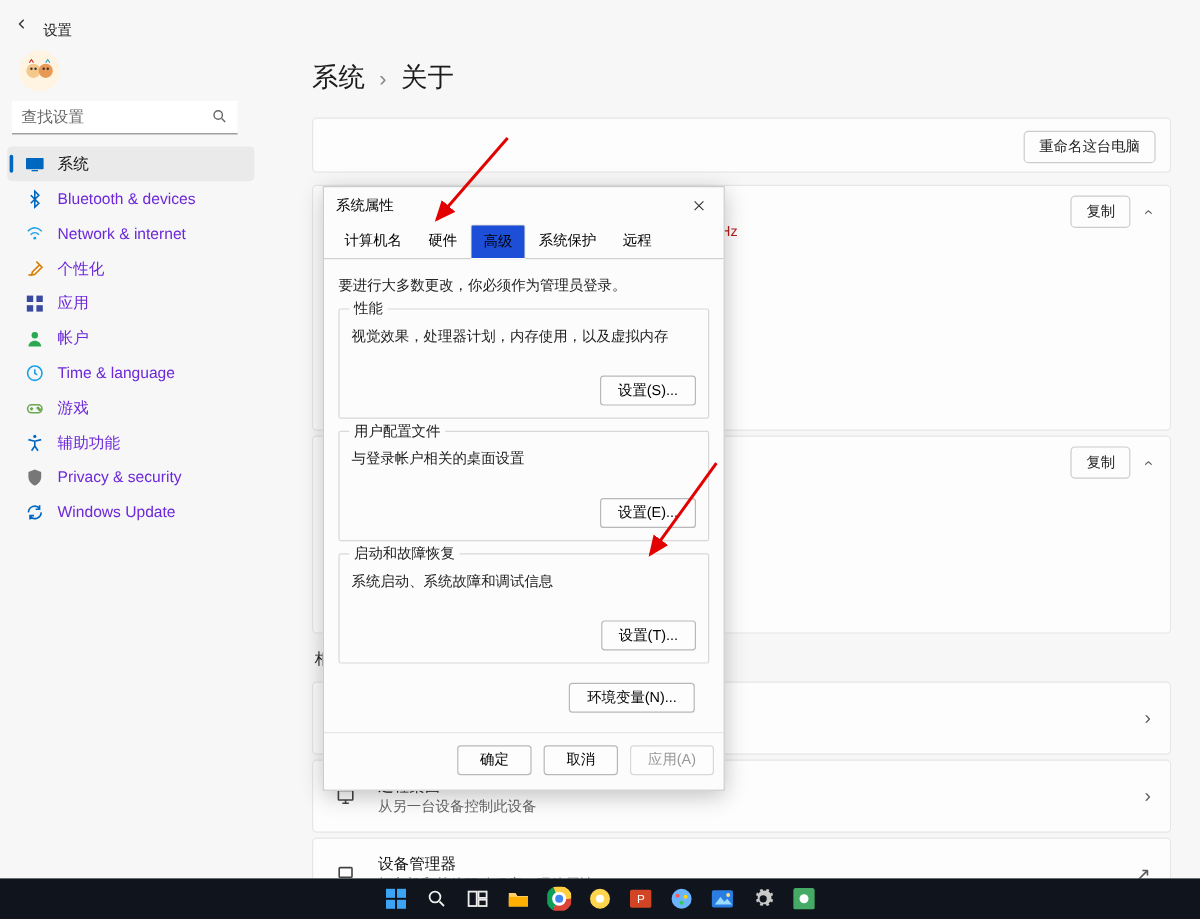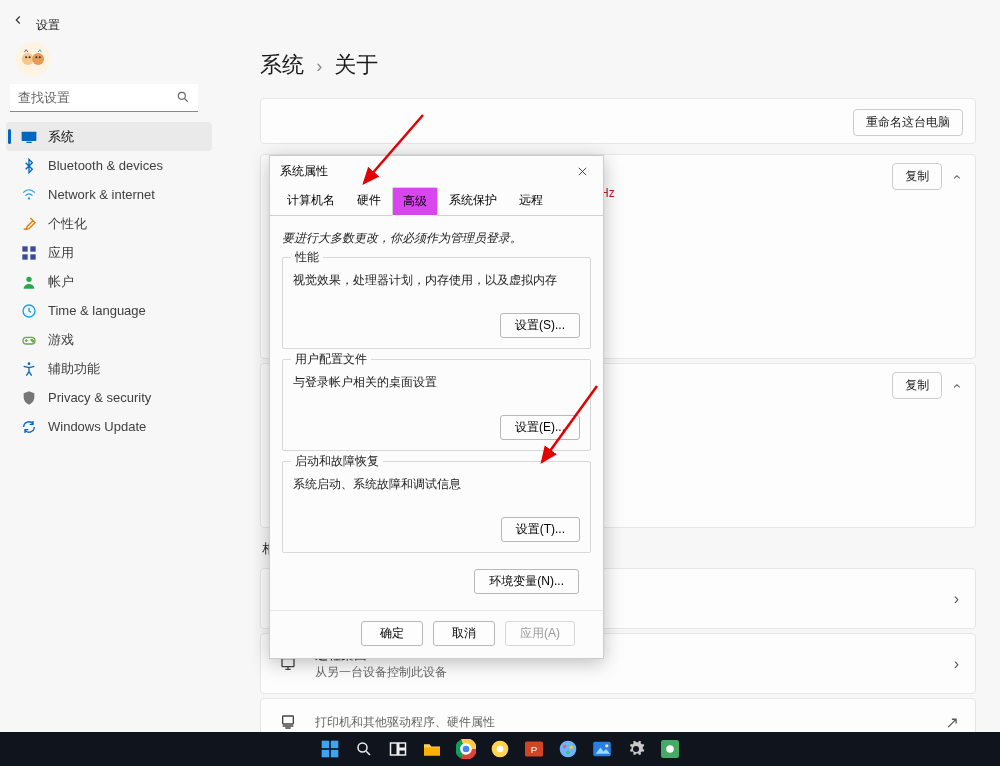--- a/index.html
+++ b/index.html
@@ -9,21 +9,21 @@
   .back-icon { width: 28px; height: 28px; display: flex; align-items: center; justify-content: center; cursor: pointer; color: #333; }
   .titlebar .title { font-size: 12px; color: #222; margin-left: 4px; }
   .sidebar { position: absolute; left: 0; top: 34px; width: 218px; }
   .avatar { width: 34px; height: 34px; border-radius: 50%; margin: 8px 0 8px 16px; overflow: hidden; background: #fff3dc; display:flex; align-items:center; justify-content:center; }
   .avatar svg { width: 100%; height: 100%; }
   .search { margin: 6px 10px; position: relative; }
   .search input { width: 188px; height: 28px; border: none; border-bottom: 1px solid #888; background: #fff; font-size: 13px; padding: 0 28px 0 8px; color: #333; }
   .search input::placeholder { color: #666; }
   .search .icon { position: absolute; right: 18px; top: 6px; color: #666; }
   .nav { margin-top: 10px; }
-  .nav-item { display: flex; align-items: center; height: 29px; padding-left: 14px; font-size: 13px; color: #404040; cursor: pointer; border-radius: 4px; margin: 0 6px; position: relative; }
+  .nav-item { display: flex; align-items: center; height: 29px; padding-left: 14px; font-size: 13px; color: #6d28d9; cursor: pointer; border-radius: 4px; margin: 0 6px; position: relative; }
   .nav-item.selected { background: #eaeaea; color: #111; }
   .nav-item.selected::before { content:''; position:absolute; left:2px; top:7px; width:3px; height:15px; background:#0067c0; border-radius:2px; }
   .nav-ico { width: 18px; height: 18px; display:flex; align-items:center; justify-content:center; margin-right: 10px; }
   .main { position: absolute; left: 260px; top: 50px; right: 24px; bottom: 0; overflow: hidden; }
   .breadcrumb { font-size: 22px; color: #1a1a1a; margin-bottom: 18px; }
   .breadcrumb .sep { color: #888; margin: 0 6px; font-size: 18px; }
   .panel { background: #fdfdfd; border: 1px solid #e6e6e6; border-radius: 4px; padding: 10px 12px; margin-bottom: 10px; display:flex; align-items:flex-start; }
   .rename-row { justify-content:flex-end; height:46px; }
   .btn-pill { border: 1px solid #ccc; background: #fdfdfd; border-radius: 4px; padding: 4px 12px; font-size: 12px; color: #222; cursor: pointer; }
   .card { background: #fdfdfd; border: 1px solid #e6e6e6; border-radius: 4px; margin-bottom: 4px; }
@@ -37,30 +37,30 @@
   .related-item .ri-text .t2 { font-size: 12px; color: #666; }
   .related-item .chev { color:#5a5a5a; font-size: 16px; }
   .snippet { position:absolute; left:600px; top:186px; font-size:12px; color:#b91c1c; }
 
   
   .dialog { position: absolute; left: 269px; top: 155px; width: 335px; background: #fcfcfc; border: 1px solid #ccc; box-shadow: 0 4px 18px rgba(0,0,0,.25); }
   .dialog-title { display:flex; align-items:center; justify-content:space-between; padding: 6px 10px; font-size: 12px; }
   .dialog-title .x { cursor:pointer; width:22px; height:18px; display:flex; align-items:center; justify-content:center; }
   .dialog-tabs { display:flex; align-items:flex-end; border-bottom: 1px solid #d0d0d0; padding: 0 6px; font-size: 12px; }
   .dialog-tab { padding: 5px 10px; border: 1px solid transparent; cursor:pointer; border-top-left-radius: 2px; border-top-right-radius: 2px; }
-  .dialog-tab.active { background: #d946ef; border-color: #d0d0d0; border-bottom-color: #fcfcfc; position: relative; top: 1px; }
+  .dialog-tab.active { background: #1d4ed8; border-color: #d0d0d0; border-bottom-color: #fcfcfc; position: relative; top: 1px; }
   .dialog-body { padding: 12px 12px 6px; font-size: 12px; color: #222; }
-  .note { margin: 2px 0 10px; font-style: italic; }
+  .note { margin: 2px 0 10px; }
   .group { border: 1px solid #d8d8d8; border-radius: 2px; padding: 10px 10px 10px 10px; margin-bottom: 10px; position: relative; }
   .group .legend { position: absolute; top: -9px; left: 8px; padding: 0 4px; background: #fcfcfc; font-size: 12px; font-family: Liberation Serif, serif; }
   .group .desc { margin: 4px 0 24px 0; }
   .group .right-btn { text-align: right; }
   .dbtn { border: 1px solid #b8b8b8; background: #fdfdfd; border-radius: 3px; padding: 3px 14px; font-size: 12px; cursor: pointer; min-width: 62px; }
   .env-row { text-align: right; padding: 6px 12px 10px; }
-  .dialog-footer { display:flex; justify-content:flex-end; gap: 10px; padding: 10px 28px 12px; border-top: 1px solid #e6e6e6; }
+  .dialog-footer { display:flex; justify-content:flex-end; gap: 10px; padding: 10px 8px 12px; border-top: 1px solid #e6e6e6; }
   .dialog-footer .dbtn.disabled { color:#999; border-color:#d8d8d8; }
 
   
   .arrow { position:absolute; pointer-events:none; }
   .arrow svg { overflow: visible; }
 
   
   .taskbar { position:absolute; left:0; bottom:0; width:1000px; height:34px; background:#10141c; display:flex; align-items:center; justify-content:center; gap:8px; }
   .tb-icon { width:26px; height:26px; border-radius:4px; display:flex; align-items:center; justify-content:center; }
 </style>
@@ -265,20 +265,21 @@
         </div>
         <div class="card">
           <div class="related-item">
             <span class="ri-ico">
               <svg width="16" height="16" viewBox="0 0 24 24" fill="none" stroke="#444" stroke-width="2">
                 <rect x="4" y="3" width="16" height="12" rx="1"></rect>
                 <path d="M4 18h16M8 21h8"></path>
               </svg>
             </span>
             <div class="ri-text">
+              <div class="t1">设备管理器</div>
               <div class="t2">打印机和其他驱动程序、硬件属性</div>
             </div>
             <span class="chev">↗</span>
           </div>
         </div>
       </div>
   </div>
 
   <div class="snippet">Hz</div>
 

